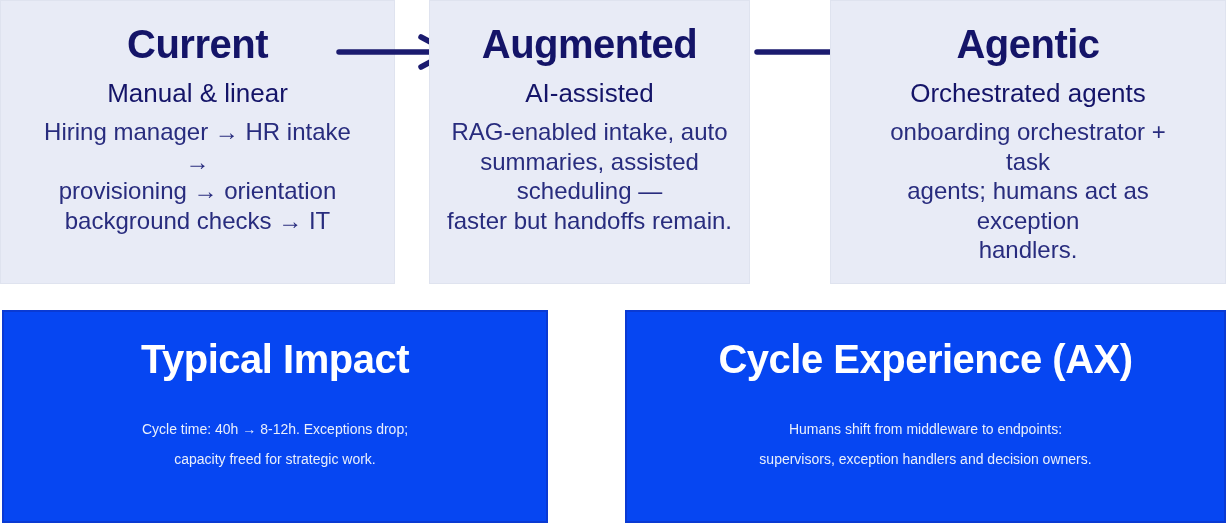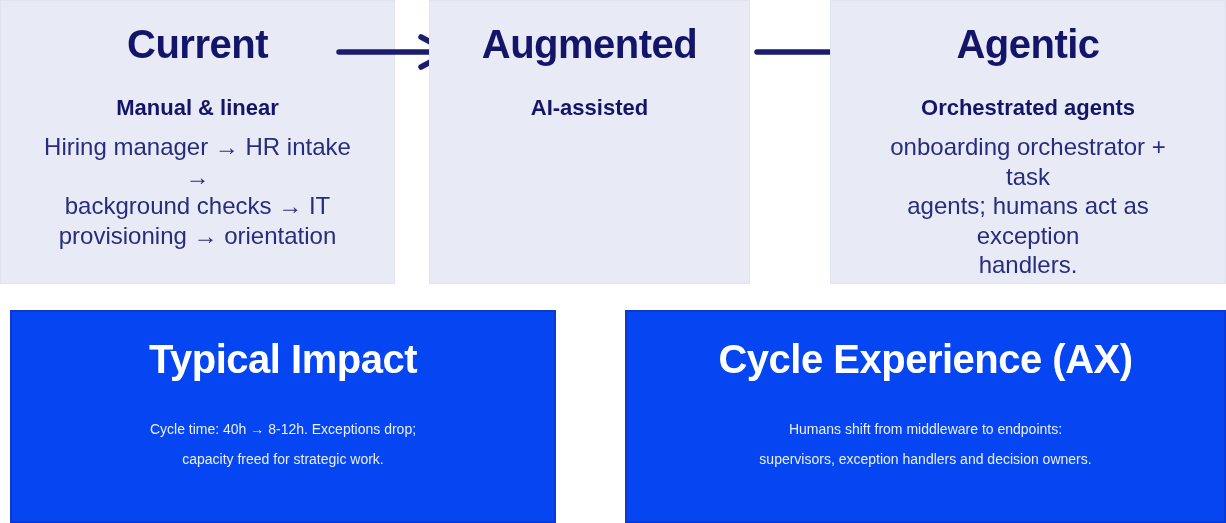--- a/index.html
+++ b/index.html
@@ -42,23 +42,23 @@
   .stage-title{
     margin:0;
     padding-top:18px;
     font-size:40px;
     font-weight:700;
     line-height:50px;
     letter-spacing:-0.5px;
     color:var(--heading_navy,#141468);
   }
   .stage-subtitle{
-    margin:25px auto 0;
-    font-size:22px;
-    font-weight:700;
+    margin:10px auto 0;
+    font-size:26px;
+    font-weight:400;
     line-height:28px;
     color:var(--heading_navy,#141468);
   }
   .stage-body{
     margin:10px auto 0;
     max-width:322px;
     font-size:24px;
     line-height:29.5px;
     color:var(--body_navy,#282c7e);
   }
@@ -82,21 +82,21 @@
   
   .impact-panel{
     position:absolute;
     top:310px;
     height:213px;
     background:var(--panel_bg,#0646f2);
     border:2px solid var(--panel_border,#0a3ad3);
     box-sizing:border-box;
     text-align:center;
   }
-  #panel-0{left:10px;width:546px;}
+  #panel-0{left:2px;width:546px;}
   #panel-1{left:625px;width:601px;}
   .panel-title{
     margin:0;
     padding-top:22px;
     font-size:40px;
     font-weight:700;
     line-height:50px;
     letter-spacing:-0.5px;
     color:var(--panel_title,#ffffff);
   }
@@ -111,35 +111,40 @@
 </head>
 <body>
 
 <div class="canvas">
 
   <div class="stage-card" id="stage-0">
     <h2 class="stage-title">Current</h2>
     <div class="stage-subtitle">Manual &amp; linear</div>
     <div class="stage-body">
       <div>Hiring manager → HR intake →</div>
+      <div>provisioning → orientation</div>
       <div>background checks → IT</div>
-      <div>provisioning → orientation</div>
     </div>
   </div>
 
   <div class="arrow" id="arrow-0">
     <svg viewBox="0 0 118 38" xmlns="http://www.w3.org/2000/svg" aria-hidden="true">
       <path d="M3 19 H102"></path>
       <path d="M85 4 L113 19 L85 34"></path>
     </svg>
   </div>
 
   <div class="stage-card" id="stage-1">
     <h2 class="stage-title">Augmented</h2>
     <div class="stage-subtitle">AI-assisted</div>
+    <div class="stage-body">
+      <div>RAG-enabled intake, auto</div>
+      <div>summaries, assisted scheduling —</div>
+      <div>faster but handoffs remain.</div>
+    </div>
   </div>
 
   <div class="arrow" id="arrow-1">
     <svg viewBox="0 0 118 38" xmlns="http://www.w3.org/2000/svg" aria-hidden="true">
       <path d="M3 19 H102"></path>
       <path d="M85 4 L113 19 L85 34"></path>
     </svg>
   </div>
 
   <div class="stage-card" id="stage-2">

